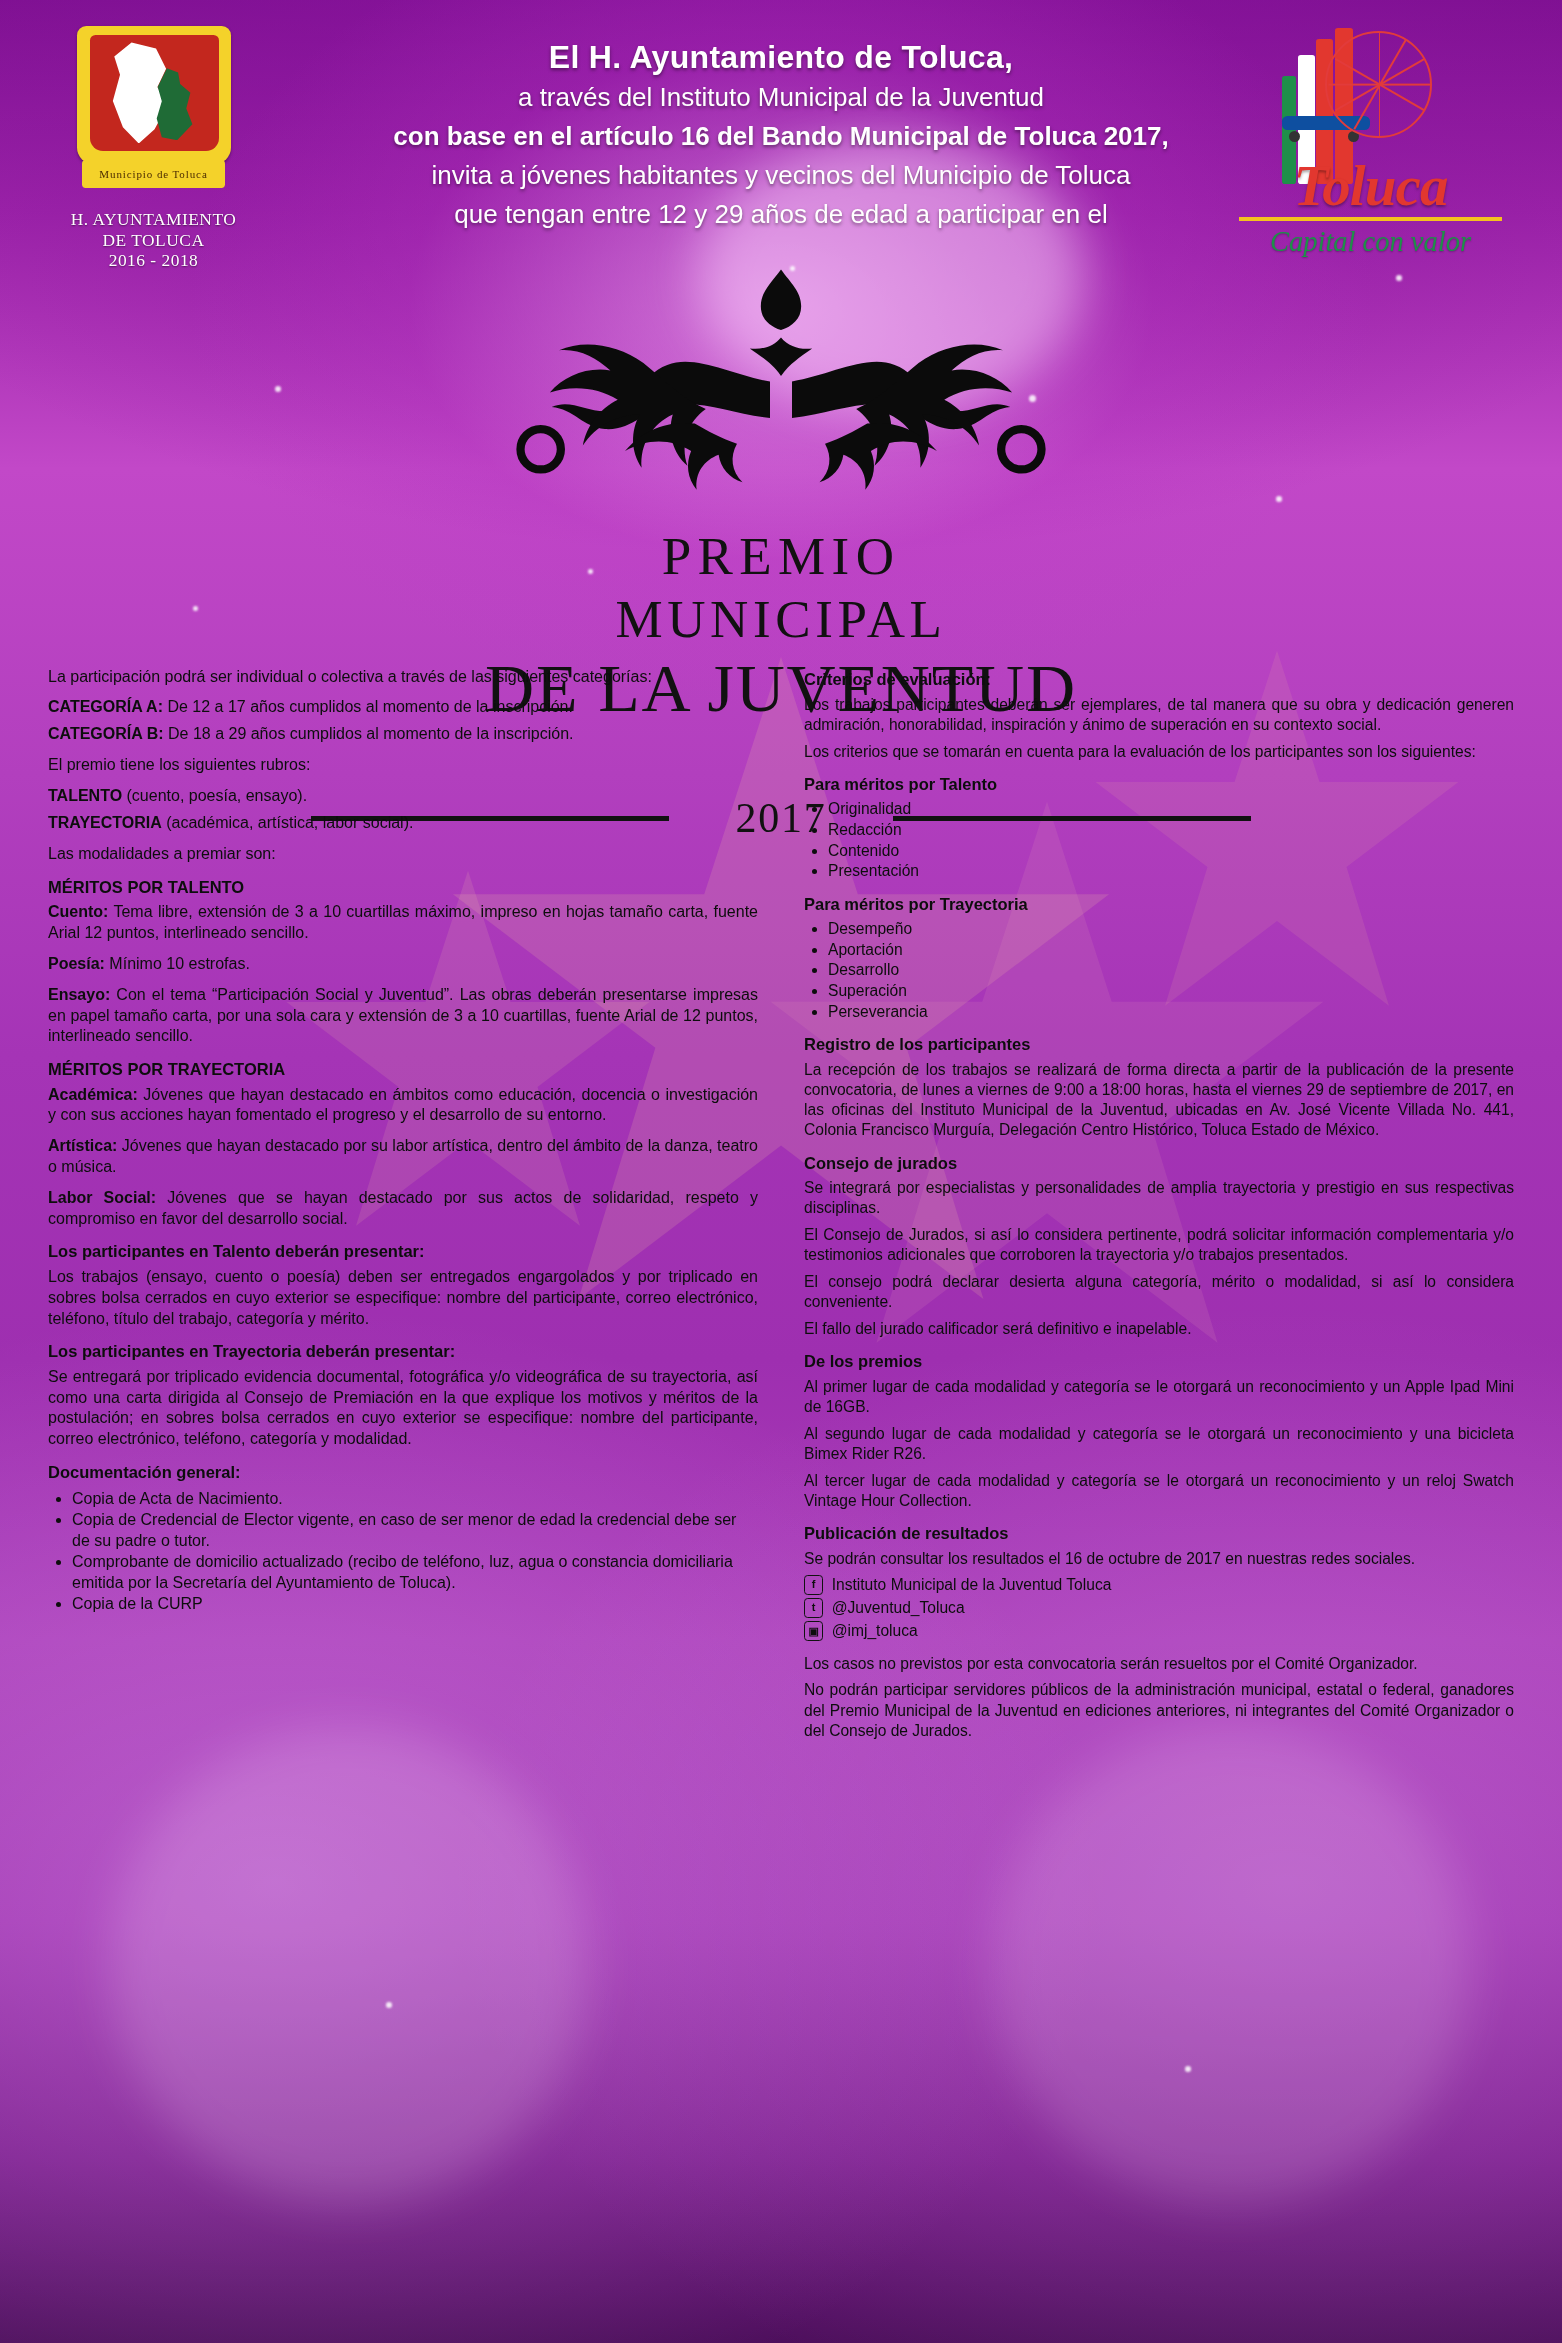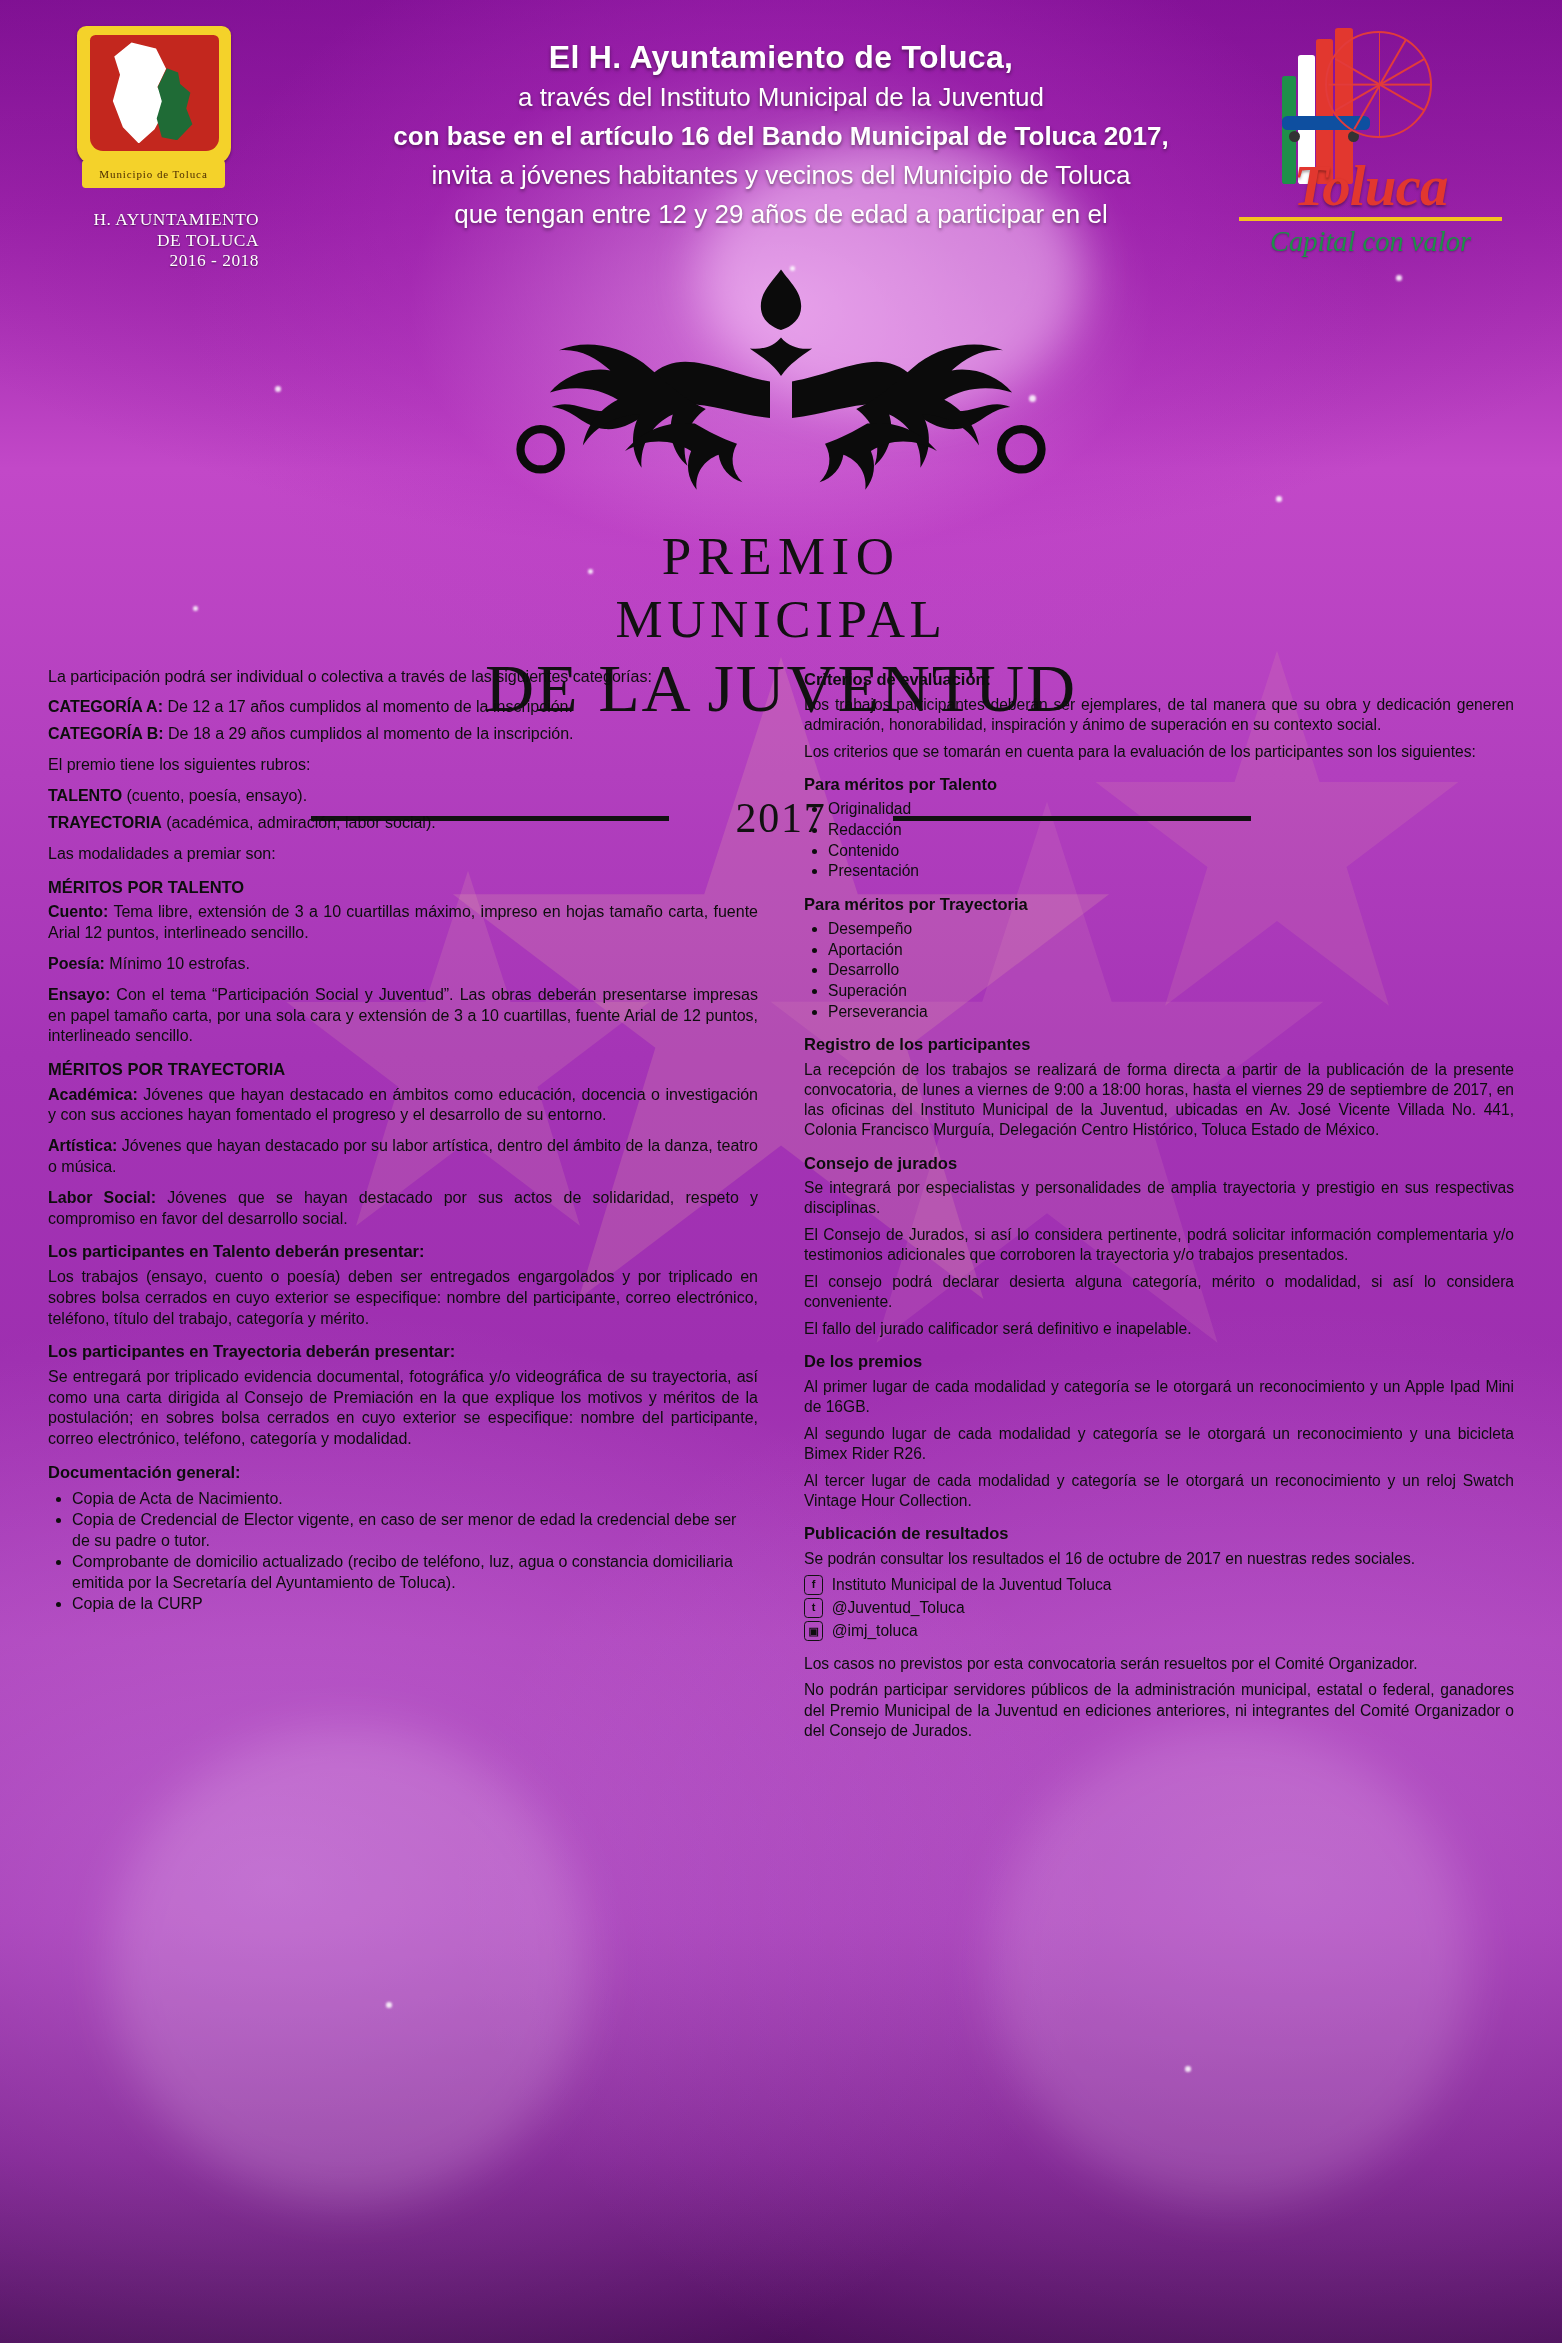--- a/index.html
+++ b/index.html
@@ -20,21 +20,21 @@
     overflow:hidden;
   }
   
   .star{position:absolute;opacity:.30;}
   .star svg{display:block;}
   .glow{position:absolute;border-radius:50%;filter:blur(24px);pointer-events:none;}
   .sparkle{position:absolute;background:#fff;border-radius:50%;filter:blur(0.9px);opacity:.85;}
 
   
   .header{position:relative;z-index:5;height:275px;}
-  .crest{position:absolute;left:48px;top:26px;width:211px;text-align:right;}
+  .crest{position:absolute;left:48px;top:26px;width:211px;text-align:center;}
   .crest-shield{width:154px;height:174px;margin:0 auto;position:relative;}
   .crest-cap{
     position:absolute;left:0;top:0;width:154px;height:138px;
     background:#f4d22a;border-radius:9.2px 9.2px 16.5px 16.5px;
     box-shadow:0 1.8px 2.8px rgba(0,0,0,.35);
   }
   .crest-inner{
     position:absolute;left:13px;top:9.2px;width:129px;height:116px;
     background:#c3271e;border-radius:5.5px 5.5px 13px 13px;
     overflow:hidden;
@@ -262,21 +262,21 @@
   </div>
 
   <div class="columns">
 
     <div class="col left">
       <p>La participación podrá ser individual o colectiva a través de las siguientes categorías:</p>
       <p class="tight"><span class="b">CATEGORÍA A:</span><span> De 12 a 17 años cumplidos al momento de la inscripción.</span></p>
       <p><span class="b">CATEGORÍA B:</span><span> De 18 a 29 años cumplidos al momento de la inscripción.</span></p>
       <p>El premio tiene los siguientes rubros:</p>
       <p class="tight"><span class="b">TALENTO</span><span> (cuento, poesía, ensayo).</span></p>
-      <p><span class="b">TRAYECTORIA</span><span> (académica, admiración, labor social).</span></p>
+      <p><span class="b">TRAYECTORIA</span><span> (académica, artística, labor social).</span></p>
       <p>Las modalidades a premiar son:</p>
 
       <h4>MÉRITOS POR TALENTO</h4>
       <p><span class="b">Cuento:</span><span> Tema libre, extensión de 3 a 10 cuartillas máximo, impreso en hojas tamaño carta, fuente Arial 12 puntos, interlineado sencillo.</span></p>
       <p><span class="b">Poesía:</span><span> Mínimo 10 estrofas.</span></p>
       <p><span class="b">Ensayo:</span><span> Con el tema “Participación Social y Juventud”. Las obras deberán presentarse impresas en papel tamaño carta, por una sola cara y extensión de 3 a 10 cuartillas, fuente Arial de 12 puntos, interlineado sencillo.</span></p>
 
       <h4>MÉRITOS POR TRAYECTORIA</h4>
       <p><span class="b">Académica:</span><span> Jóvenes que hayan destacado en ámbitos como educación, docencia o investigación y con sus acciones hayan fomentado el progreso y el desarrollo de su entorno.</span></p>
       <p><span class="b">Artística:</span><span> Jóvenes que hayan destacado por su labor artística, dentro del ámbito de la danza, teatro o música.</span></p>

